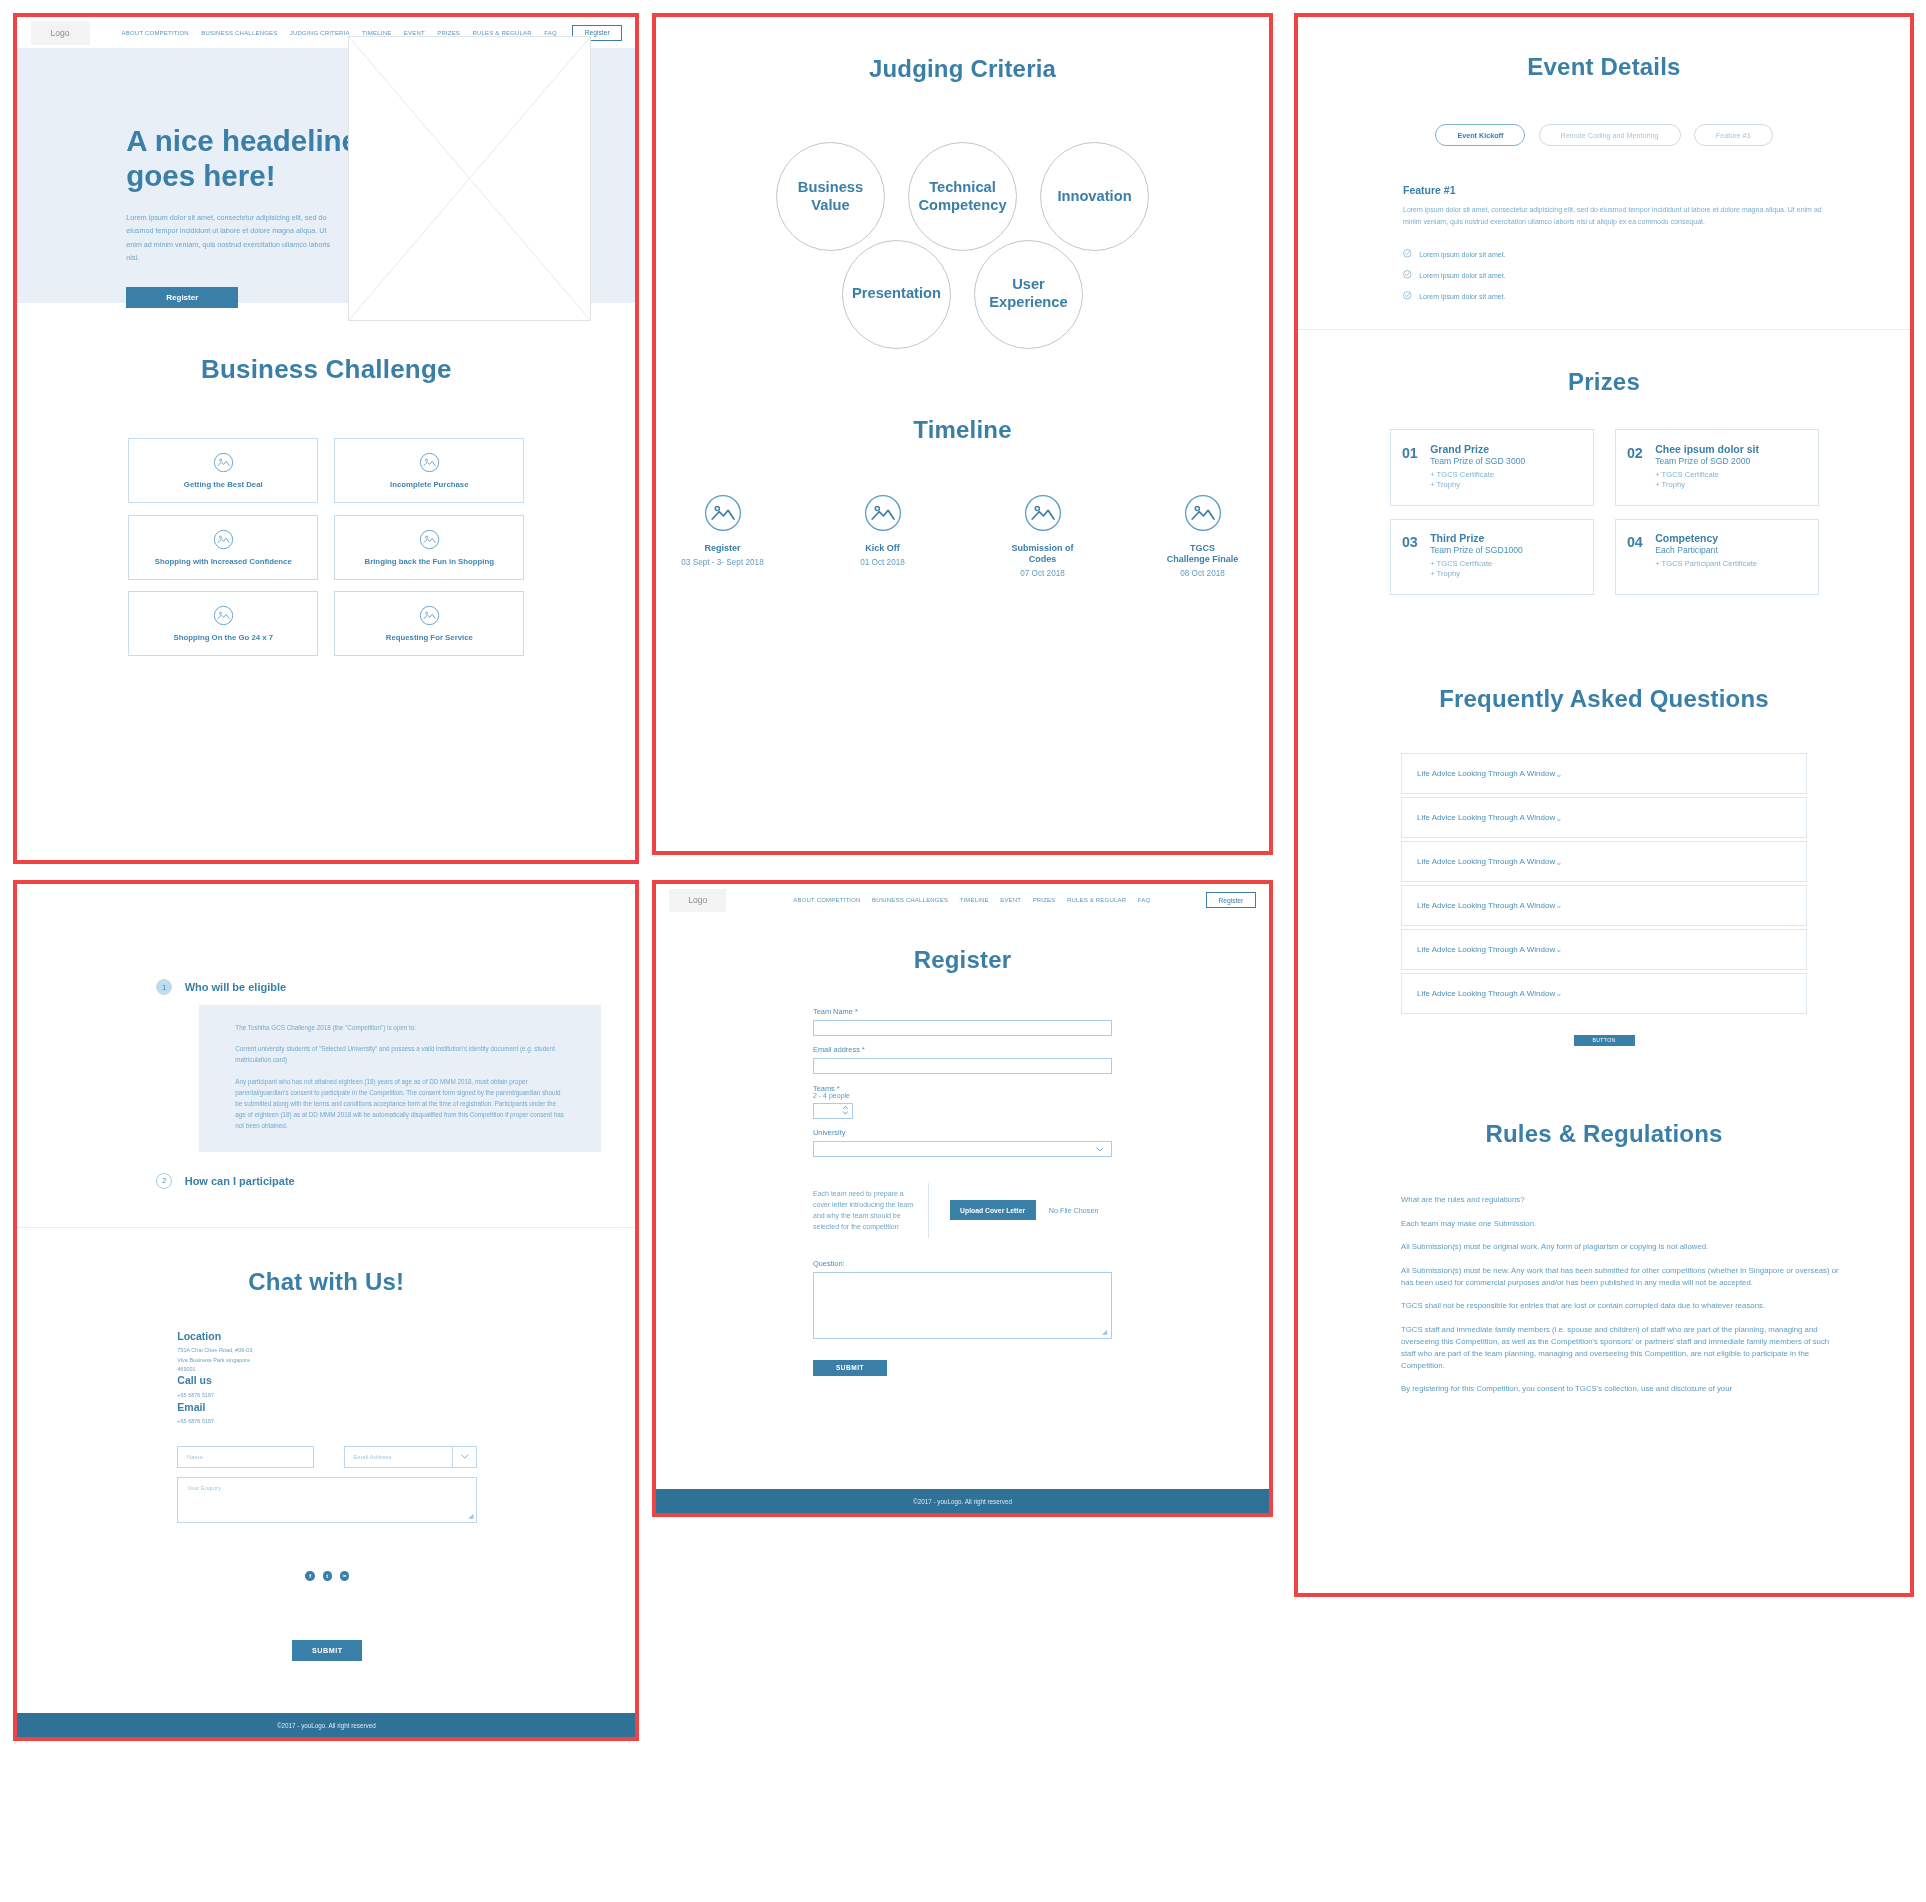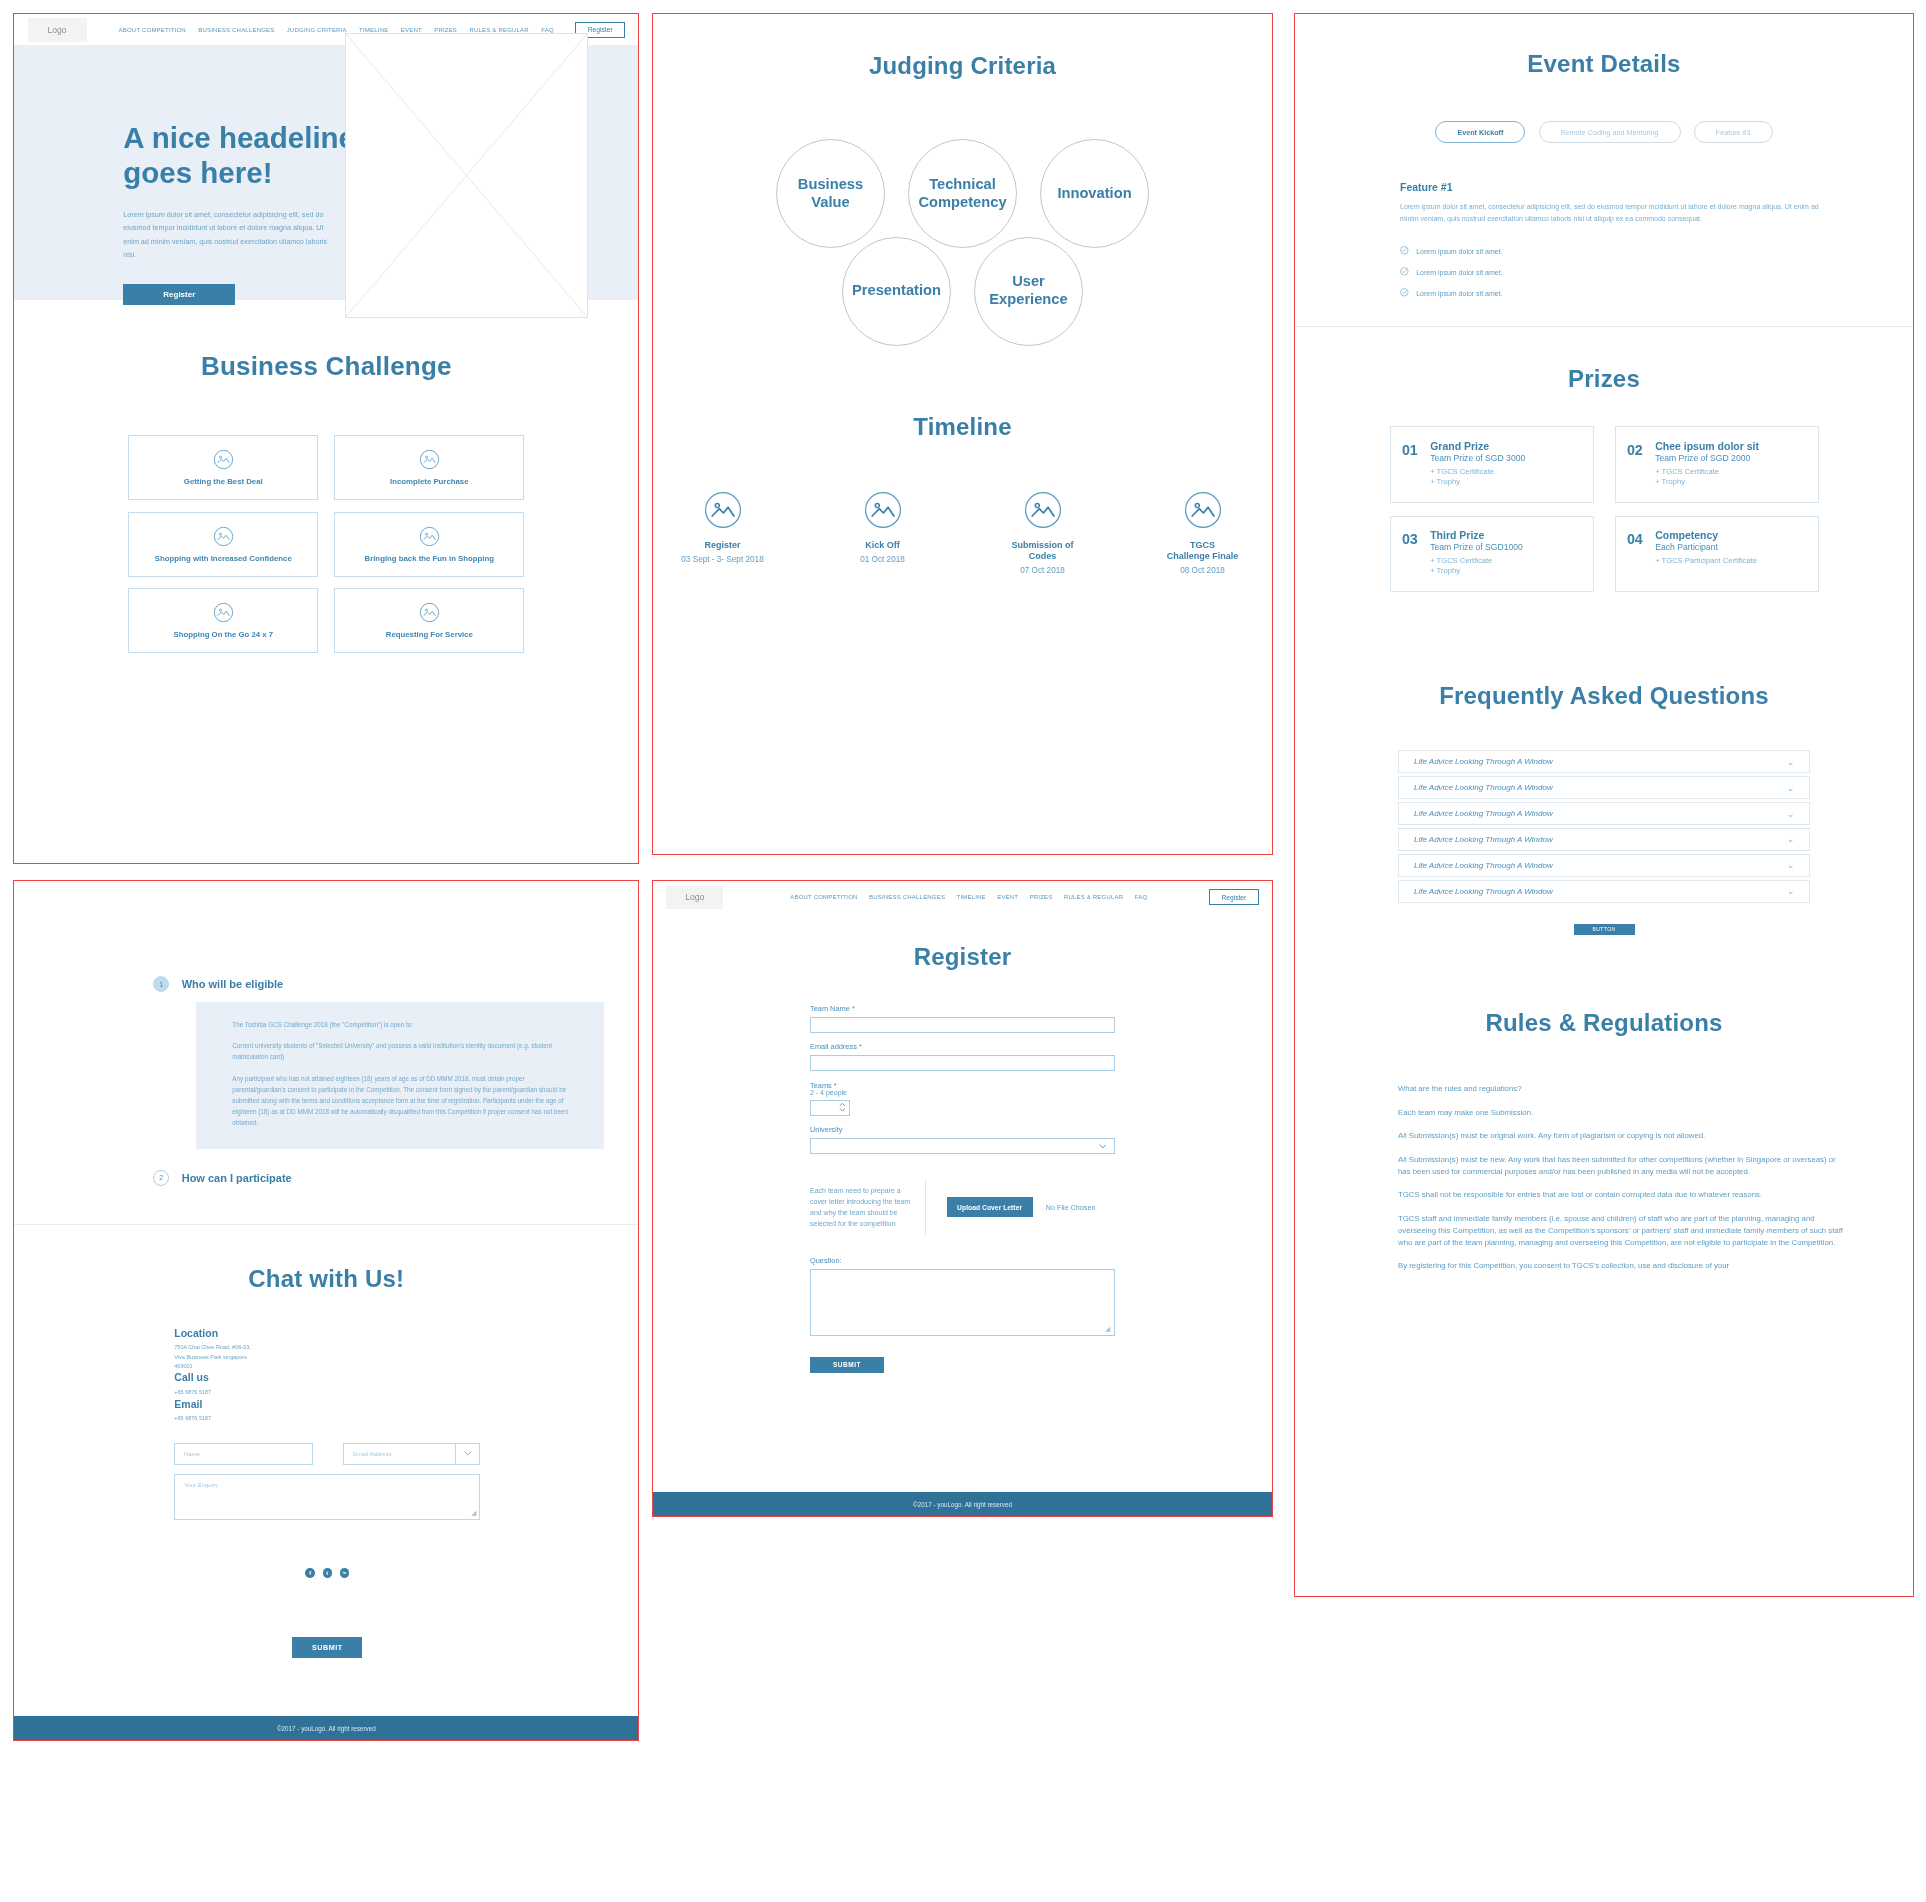--- a/index.html
+++ b/index.html
@@ -9,21 +9,21 @@
     font-family: "Liberation Sans", sans-serif;
     color: #3d84b0;
     overflow: hidden;
   }
   .canvas { position: relative; width: 1927px; height: 1902px; background:#fff; }
 
   
   .panel {
     position: absolute;
     background: #ffffff;
-    border: 1px solid #ef4444;
+    border: 4px solid #ef4444;
     overflow: hidden;
   }
   .h-sec {
     font-size: 26px; font-weight: bold; color: #3a7fa8;
     text-align: center; letter-spacing: 0.2px;
   }
 
   
   .navbar { display:flex; align-items:center; height: 31px; padding: 0 13.3px; background:#fff; }
   .logo-box {
@@ -95,22 +95,22 @@
   
   .pz-grid { display:grid; grid-template-columns: repeat(2, 204px); gap: 12.4px 21px; justify-content:center; }
   .pz-card { border:1px solid #d7e6f1; padding: 12.4px 11.4px 14.3px 11.4px; display:flex; gap: 12.4px; min-height: 76px; }
   .pz-num { font-size: 14.3px; font-weight:bold; color:#3a7fa8; line-height:1; padding-top:2.9px; }
   .pz-title { font-size:10.5px; font-weight:bold; color:#3a7fa8; }
   .pz-sub { font-size:8.6px; color:#4a8fba; margin-top:1px; }
   .pz-li { font-size:7.6px; color:#7fb3d3; margin-top:3.8px; line-height:1.4; }
 
   
   .faq-item {
-    border:1px solid #dde8f1; height: 23px; display:flex; align-items:center;
-    justify-content:space-between; padding: 0 15px; margin-bottom: 2.9px; background:#fff;font-style:italic;
+    border:1px solid #dde8f1; height: 41px; display:flex; align-items:center;
+    justify-content:flex-start; padding: 0 15px; margin-bottom: 2.9px; background:#fff;
   }
   .faq-item .q { font-size:8px; color:#4a8fba; }
   .faq-item .chev { font-size:8.6px; color:#7fb3d3; }
   .btn-sm {
     width: 61px; height:11.4px; background:#3a7fa8; color:#fff; font-size:5.1px;
     display:flex; align-items:center; justify-content:center; margin: 21px auto 0 auto; letter-spacing:0.4px;
   }
 
   
   .rules-p { font-size:7.8px; line-height:1.55; color:#5d9dc4; margin-bottom: 11.4px; }

